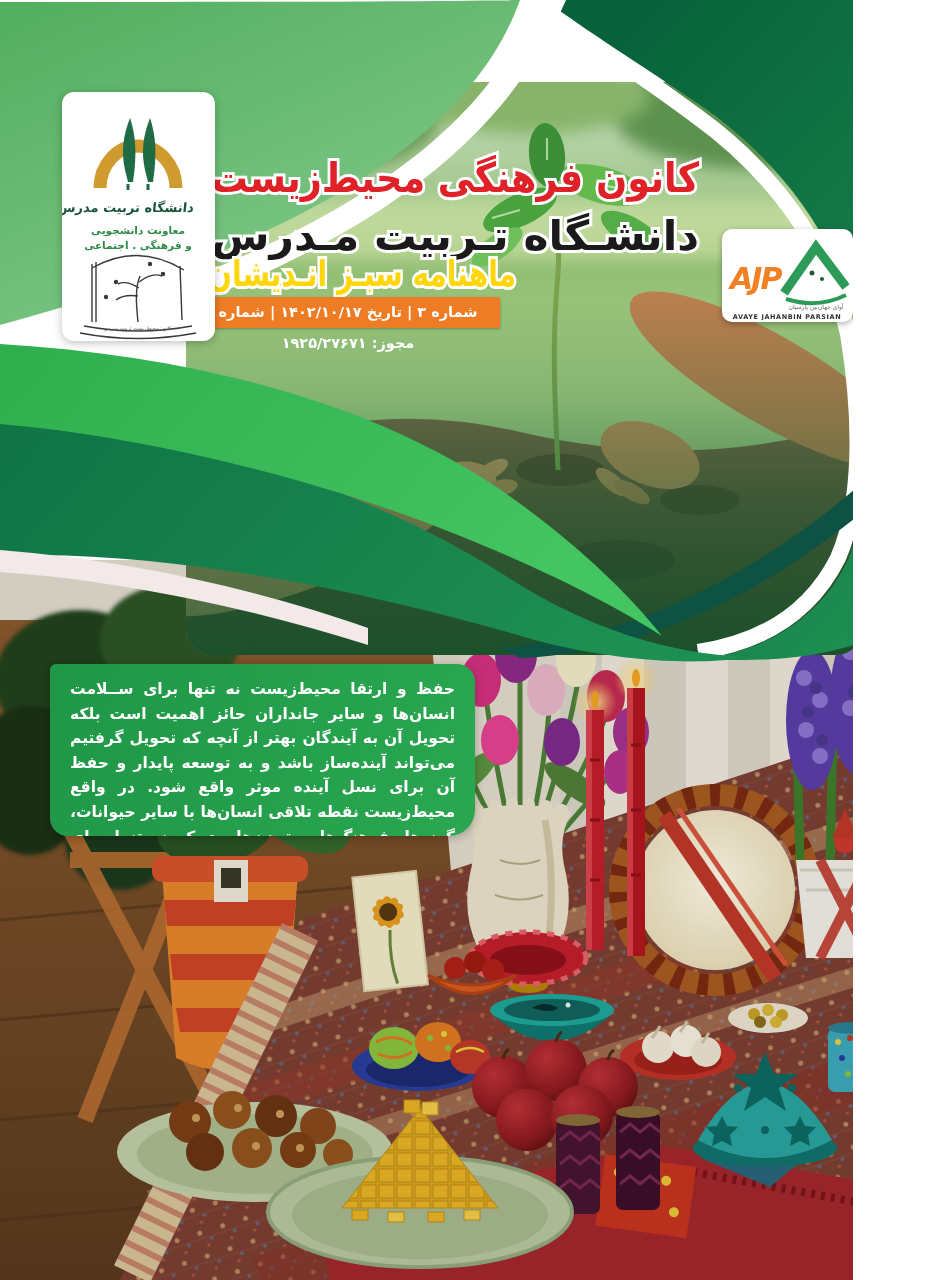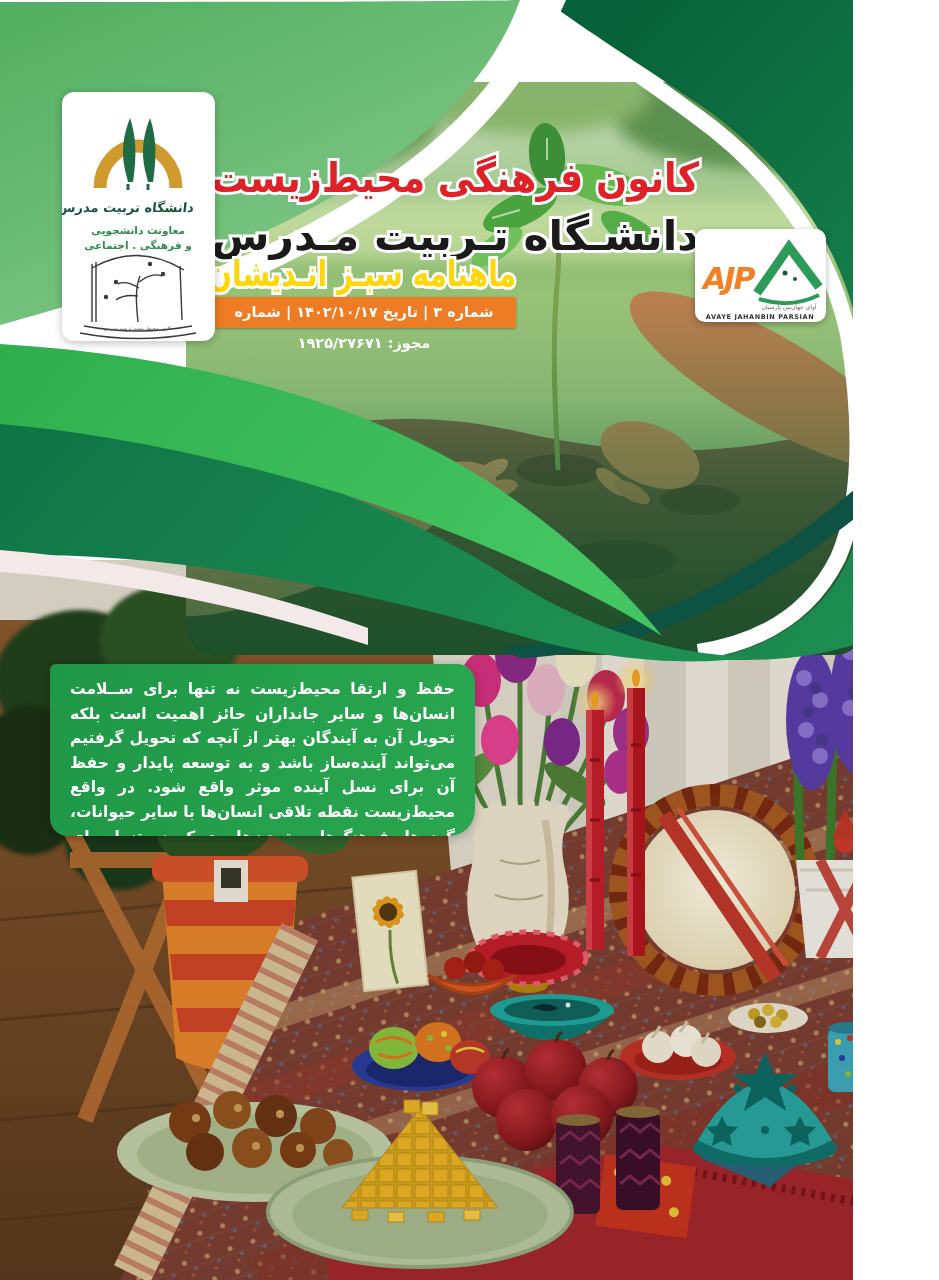--- a/index.html
+++ b/index.html
@@ -5,26 +5,26 @@
   html,body{margin:0;padding:0;background:#fff;}
   #page{position:relative;width:853px;height:1280px;overflow:hidden;background:#fff;
         font-family:"DejaVu Sans",sans-serif;}
   #page svg{display:block;}
   
   #hero-svg{position:absolute;left:0;top:0;}
   
   #logo-panel{position:absolute;left:62px;top:92px;width:153px;height:249px;
               background:#fff;border-radius:12px;box-shadow:0 2px 8px rgba(0,0,0,.25);}
   
-  #issue-bar{position:absolute;left:212px;top:297px;width:304px;height:31px;
+  #issue-bar{position:absolute;left:196px;top:297px;width:304px;height:31px;
              background:#ee7c24;color:#fff;font-size:14.5px;font-weight:bold;
              line-height:31px;text-align:center;direction:rtl;border-radius:2px;
              box-shadow:0 1px 3px rgba(0,0,0,.3);}
   
-  #ajp-box{position:absolute;left:695px;top:229px;width:131px;height:93px;
+  #ajp-box{position:absolute;left:722px;top:229px;width:131px;height:93px;
            background:#fff;border-radius:10px;box-shadow:0 2px 6px rgba(0,0,0,.3);}
   
   #intro-box{position:absolute;left:50px;top:664px;width:425px;height:172px;
              background:linear-gradient(105deg,#1f9747,#2aa750);
              border-radius:6px 18px 26px 18px;
              box-sizing:border-box;padding:13px 20px 0 20px;overflow:hidden;
              box-shadow:0 2px 10px rgba(0,0,0,.25);}
   #intro-box p{margin:0;color:#fff;font-size:15.5px;font-weight:bold;
                line-height:24.6px;direction:rtl;text-align:justify;}
   

